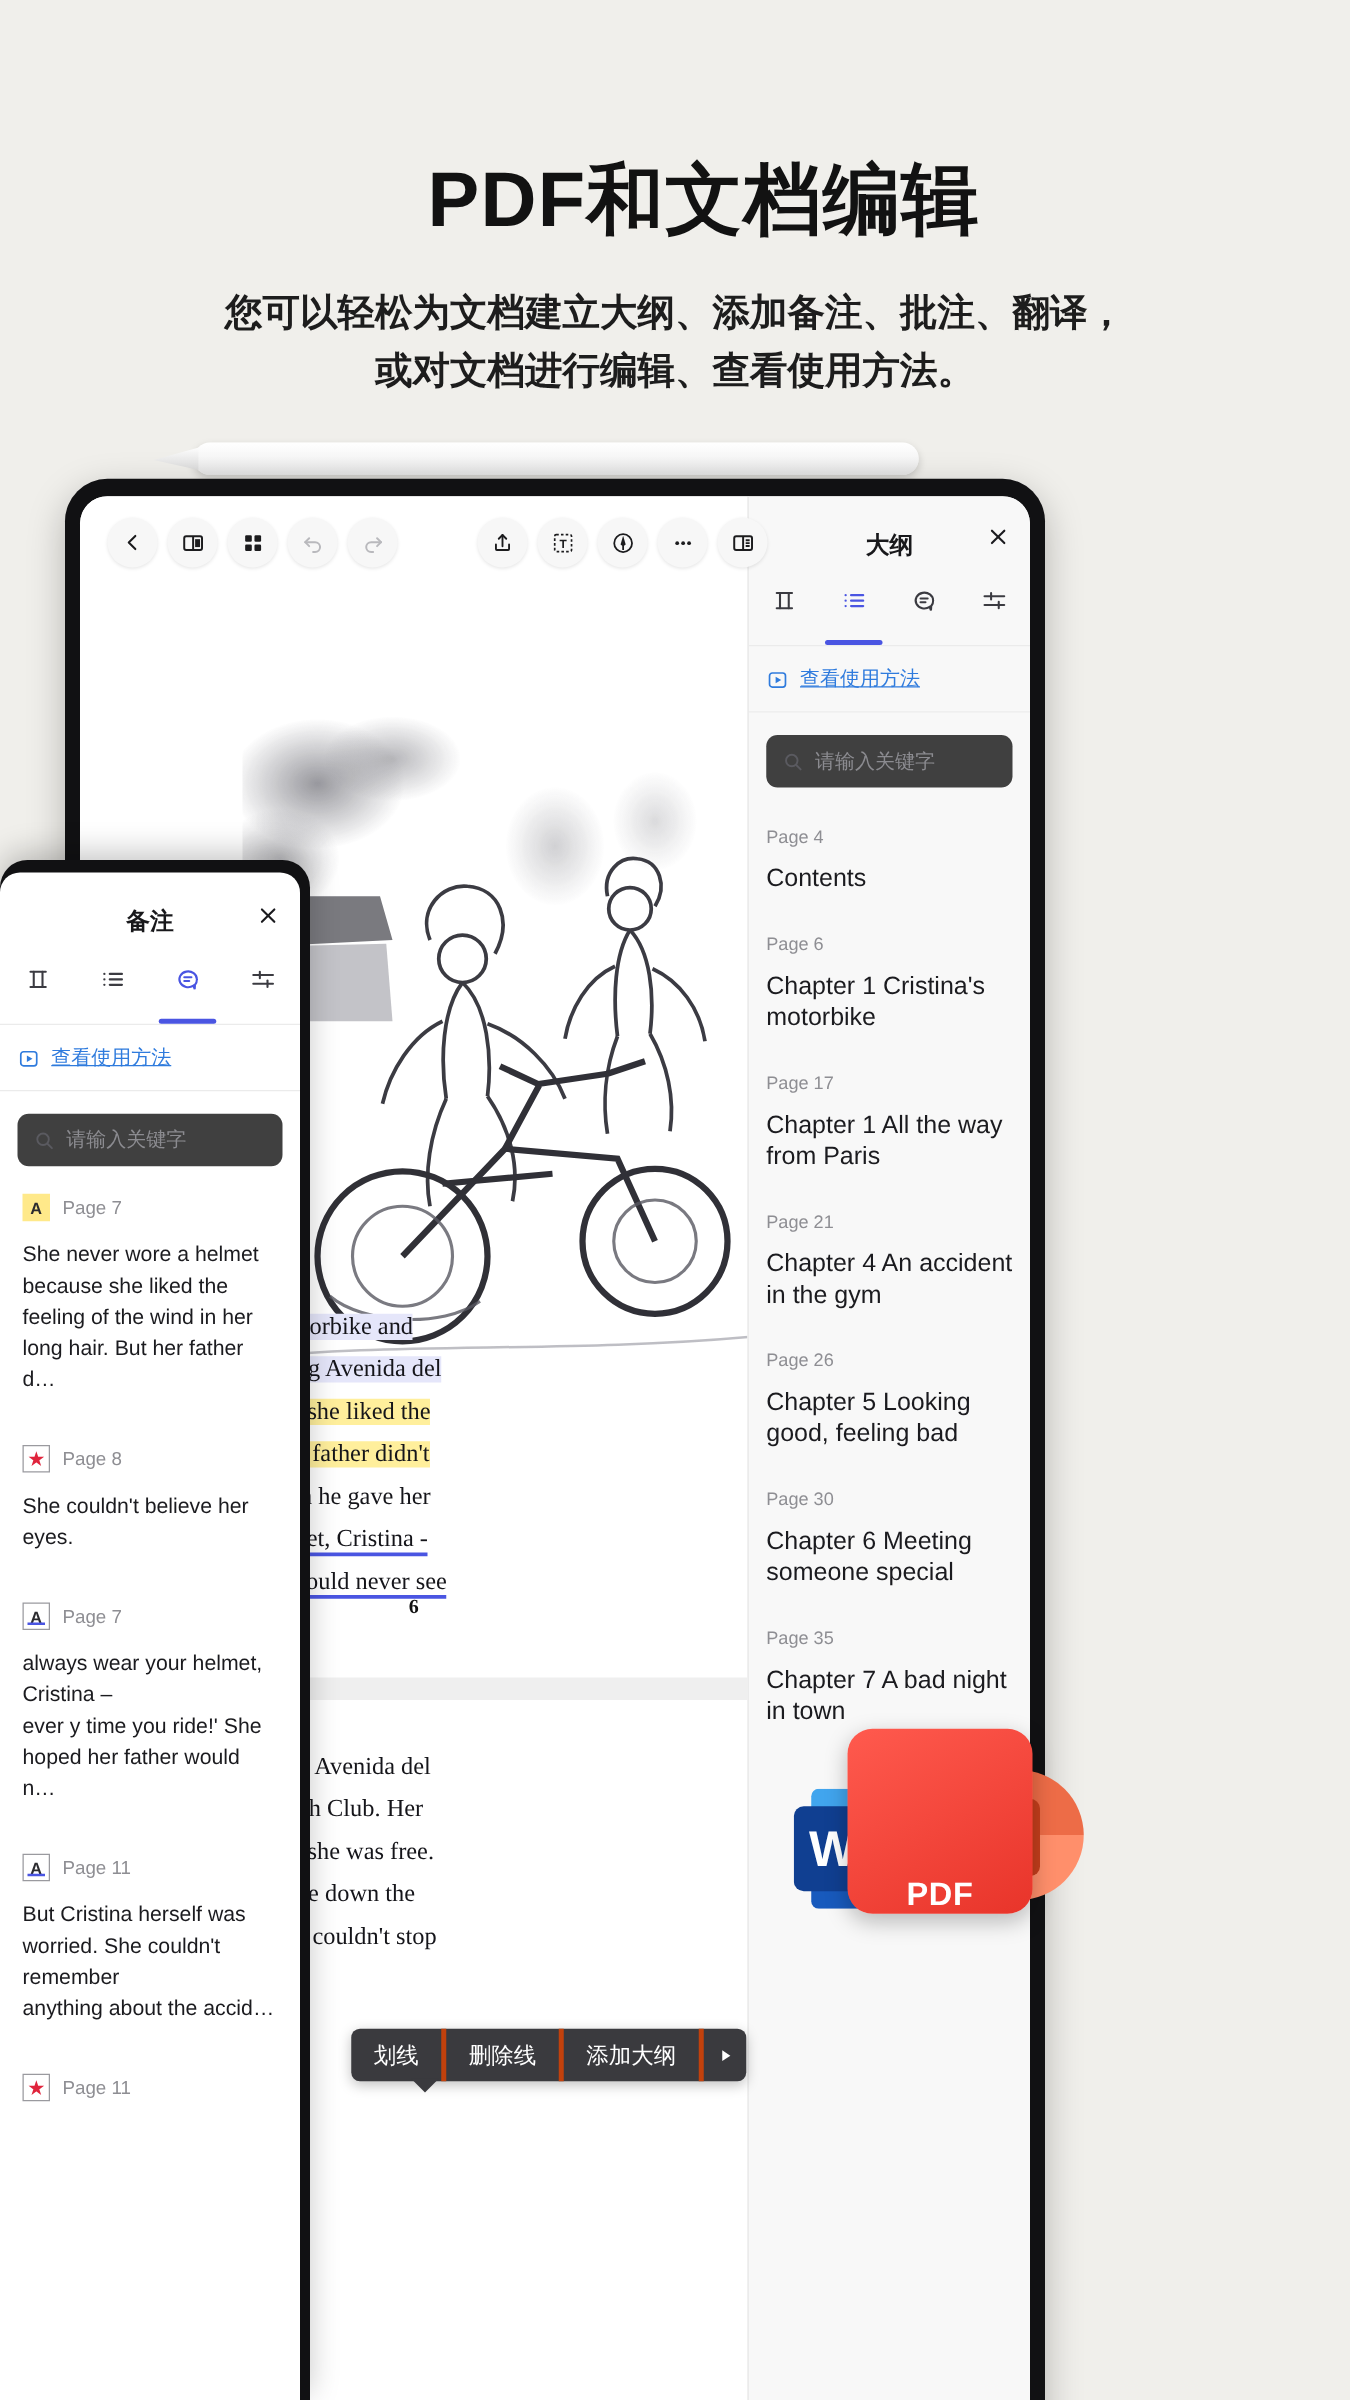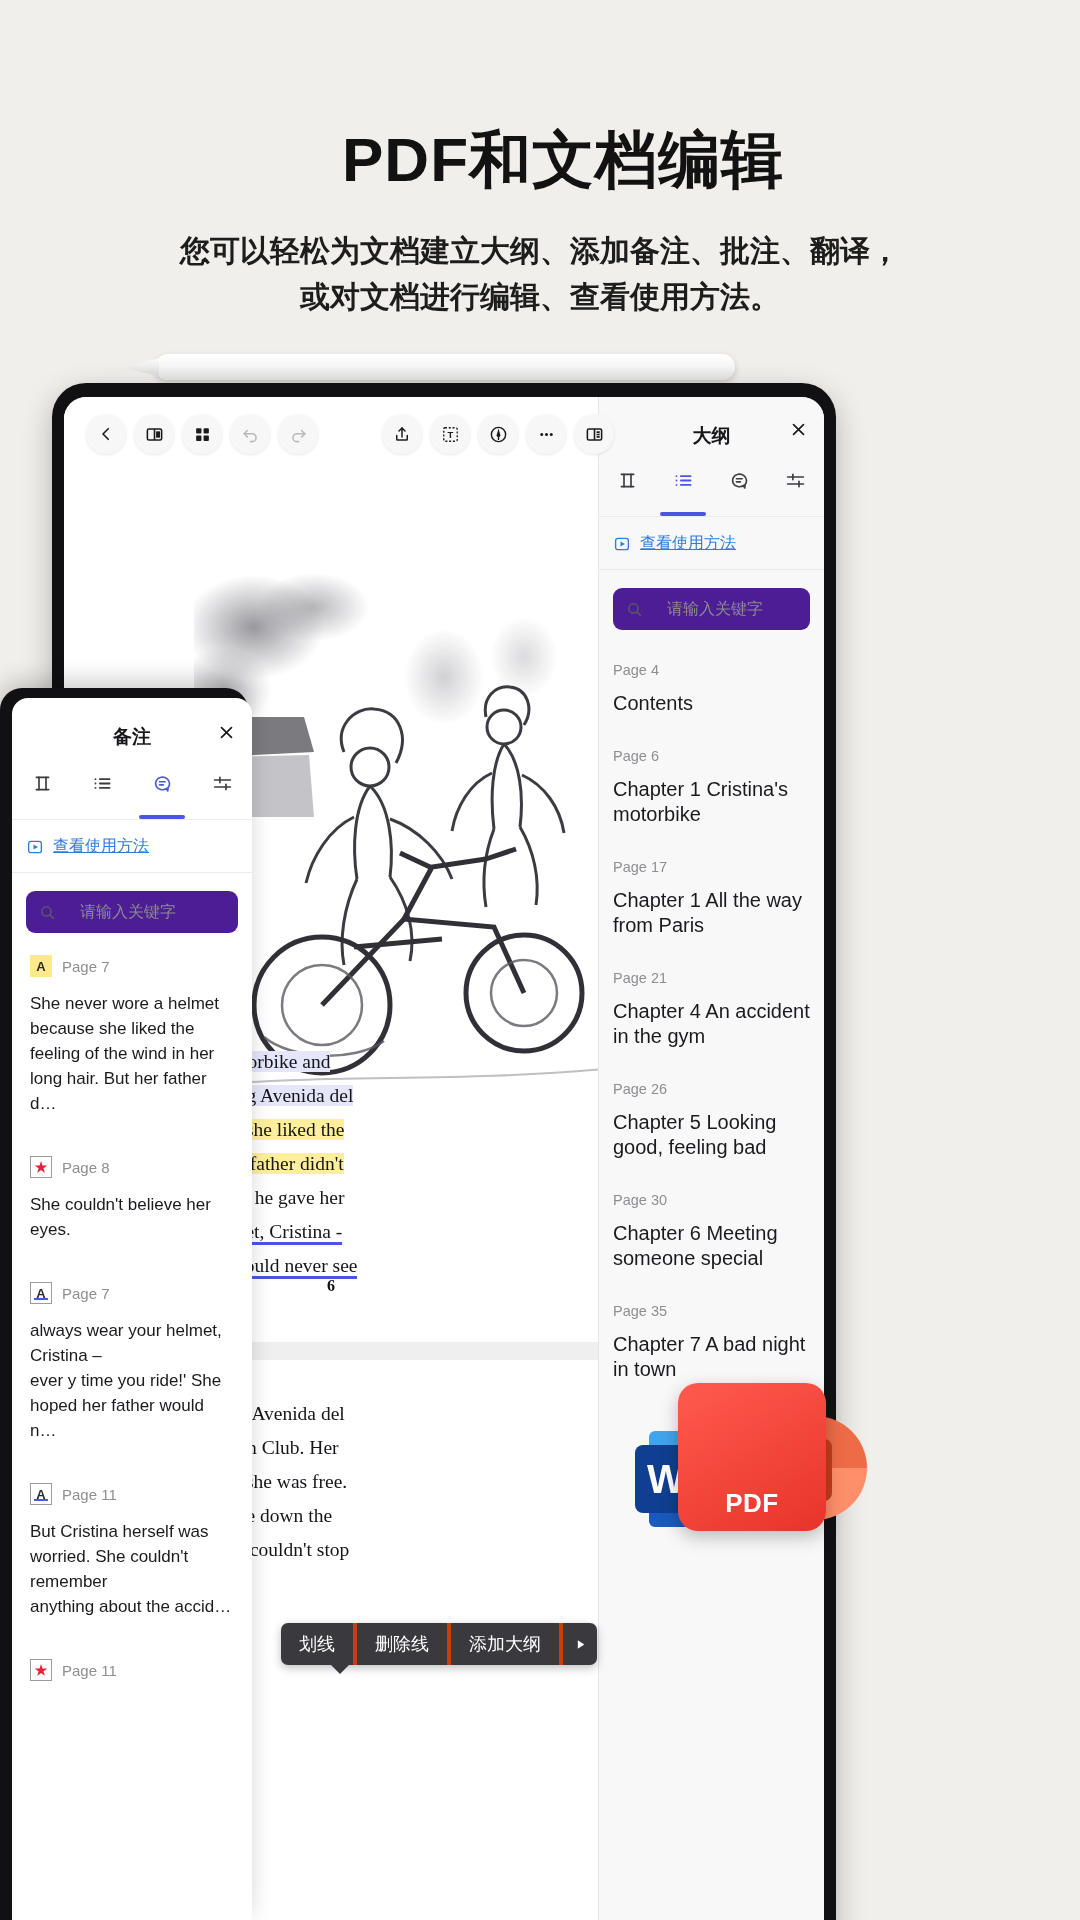--- a/index.html
+++ b/index.html
@@ -150,38 +150,38 @@
   .ptab.active:after {
     content: ""; position: absolute; bottom: 0; left: 50%; transform: translateX(-50%);
     width: 46px; height: 4px; background: #4a55e2; border-radius: 2px;
   }
   .howto {
     display: flex; align-items: center; gap: 9px;
     padding: 16px 14px 15px 14px; border-bottom: 1px solid #ebebeb;
   }
   .howto-label { color: #2f7bdd; font-size: 16px; text-decoration: underline; }
   .searchbox {
-    margin: 18px 14px 6px 14px; height: 42px; background: #4c1d95;
-    border-radius: 9px; display: flex; align-items: center; gap: 24px; padding: 0 13px; text-align: right;
+    margin: 18px 14px 6px 14px; height: 42px; background: #404040;
+    border-radius: 9px; display: flex; align-items: center; gap: 9px; padding: 0 13px; text-align: right;
   }
   .search-ph { color: #8b8b90; font-size: 16px; }
 
   .outline-list { padding: 14px 0 0 0; }
   .ol-item { padding: 12px 14px 20px 14px; }
   .ol-page { font-size: 14.5px; color: #8e8e93; margin-bottom: 13px; }
   .ol-title { font-size: 20px; color: #1b1b1f; line-height: 25px; }
 
   
   .notes-panel {
     position: absolute; left: 0; top: 688px; width: 248px; height: 1232px;
     background: #111113; border-radius: 22px 22px 0 0;
     box-shadow: 0 -6px 24px rgba(0,0,0,0.22);
   }
   .notes-screen {
-    position: absolute; left: 12px; top: 10px; width: 240px; height: 1222px;
+    position: absolute; left: 0; top: 10px; width: 240px; height: 1222px;
     background: #ffffff; border-radius: 16px 16px 0 0; overflow: hidden;
   }
   .notes-head { position: relative; height: 66px; }
   .notes-title {
     position: absolute; left: 0; top: 26px; width: 100%;
     text-align: center; font-size: 19px; font-weight: 700; color: #18181b;
   }
   .notes-close {
     position: absolute; right: 14px; top: 22px; width: 24px; height: 24px;
     display: flex; align-items: center; justify-content: center; color: #1b1b1f;
@@ -207,21 +207,21 @@
   .logos { position: absolute; left: 620px; top: 1383px; width: 260px; height: 160px; z-index: 20; }
   .logo { position: absolute; }
   .logo-word { left: 15px; top: 48px; width: 90px; height: 96px; }
   .logo-ppt  { left: 142px; top: 30px; width: 106px; height: 110px; }
   .logo-pdf  { left: 58px; top: 0px;  width: 148px; height: 148px; }
   .pdf-card {
     width: 148px; height: 148px; border-radius: 20px;
     background: linear-gradient(150deg,#ff5a4e 0%,#e8342a 100%);
     box-shadow: 0 6px 18px rgba(0,0,0,0.25);
     display: flex; flex-direction: column; align-items: center; justify-content: flex-end;
-    padding-bottom: 12px;
+    padding-bottom: 0;
   }
   .pdf-label { color: #fff; font-size: 26px; font-weight: 700; letter-spacing: .5px; }
 </style>
 </head>
 <body>
 
 <div id="root">
 
   <div class="hero-title">PDF和文档编辑</div>
   <div class="hero-sub">

